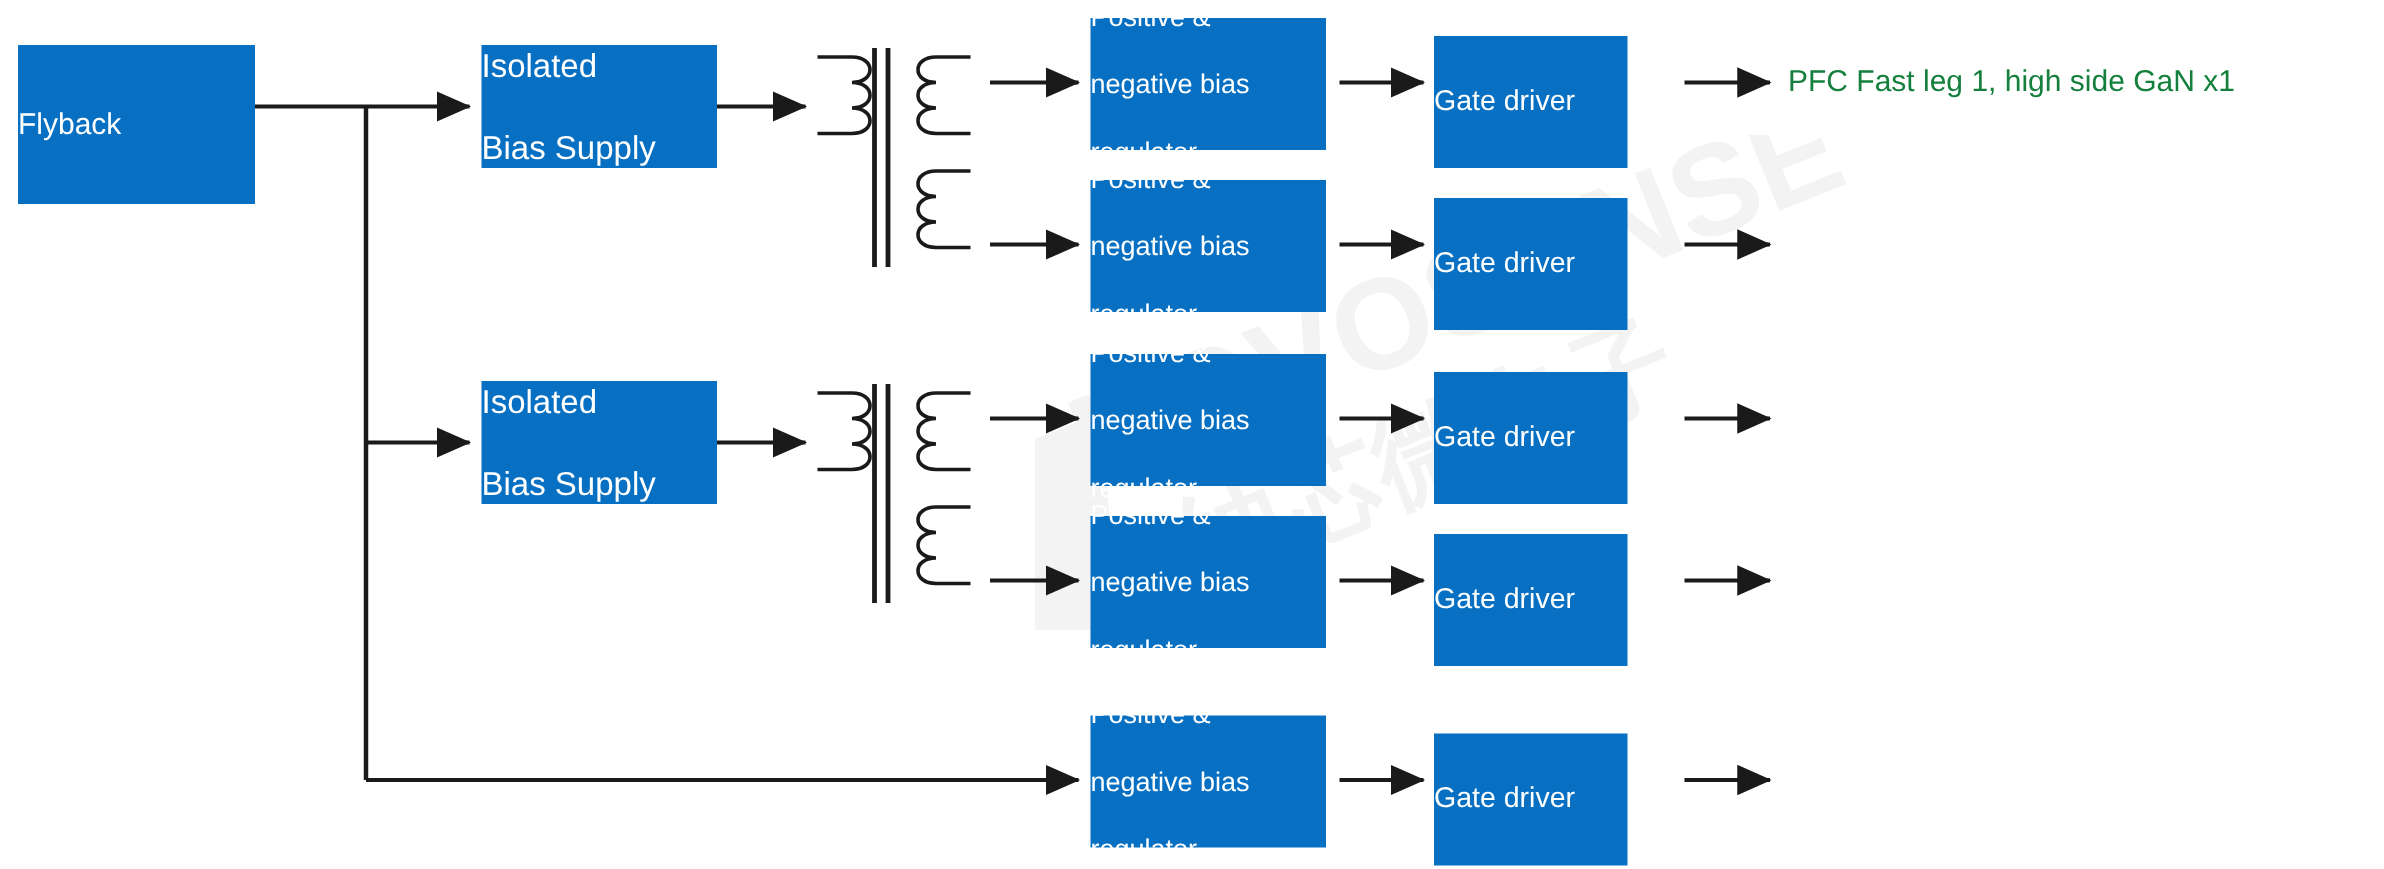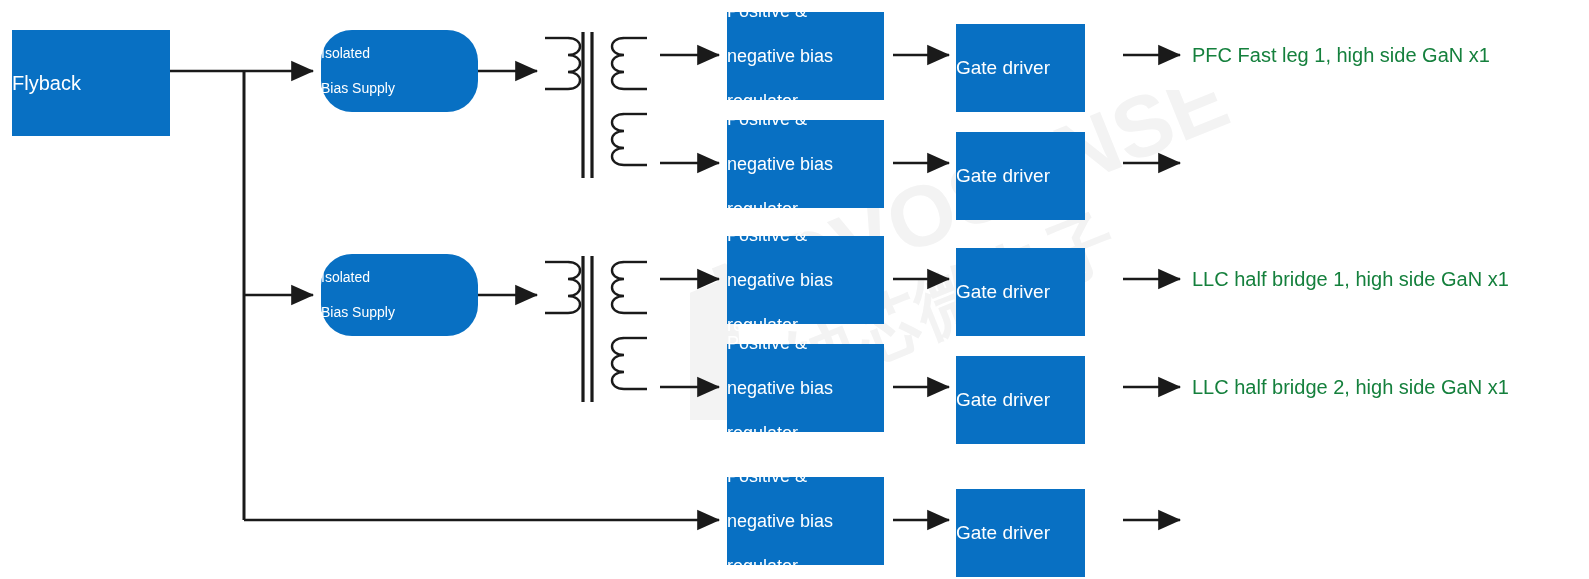--- a/index.html
+++ b/index.html
@@ -39,21 +39,21 @@
     display: flex;
     align-items: center;
     justify-content: center;
     text-align: left;
     line-height: 1.25;
     z-index: 3;
     box-sizing: border-box;
   }
   .node span { display: block; width: 100%; }
   .node-flyback   { left: 12px;  top: 30px;  width: 158px; height: 106px; font-size: 20px; }
-  .node-ibs       { left: 321px; width: 157px; height: 82px; font-size: 14px; border-radius: 31px; }
+  .node-ibs       { left: 321px; width: 157px; height: 82px; font-size: 22px; }
   .node-ibs-1     { top: 30px; }
   .node-ibs-2     { top: 254px; }
   .node-reg       { left: 727px; width: 157px; font-size: 18px; }
   .node-gd        { left: 956px; width: 129px; font-size: 19px; margin-top: 12px; }
   .out-label {
     position: absolute;
     left: 1192px;
     color: #15803d;
     font-size: 20px;
     white-space: nowrap;
@@ -194,33 +194,31 @@
   <div class="node node-reg" style="top:236px;height:88px;">
     <span>
       <span>Positive &amp;</span><br>
       <span>negative bias</span><br>
       <span>regulator</span>
     </span>
   </div>
   <div class="node node-gd" style="top:236px;height:88px;">
     <span>Gate driver</span>
   </div>
-  <div class="out-label" style="top:279px;">LLC half bridge 1, high side GaN x1</div>
 
   <div class="node node-reg" style="top:344px;height:88px;">
     <span>
       <span>Positive &amp;</span><br>
       <span>negative bias</span><br>
       <span>regulator</span>
     </span>
   </div>
   <div class="node node-gd" style="top:344px;height:88px;">
     <span>Gate driver</span>
   </div>
-  <div class="out-label" style="top:387px;">LLC half bridge 2, high side GaN x1</div>
 
   <div class="node node-reg" style="top:477px;height:88px;">
     <span>
       <span>Positive &amp;</span><br>
       <span>negative bias</span><br>
       <span>regulator</span>
     </span>
   </div>
   <div class="node node-gd" style="top:477px;height:88px;">
     <span>Gate driver</span>

